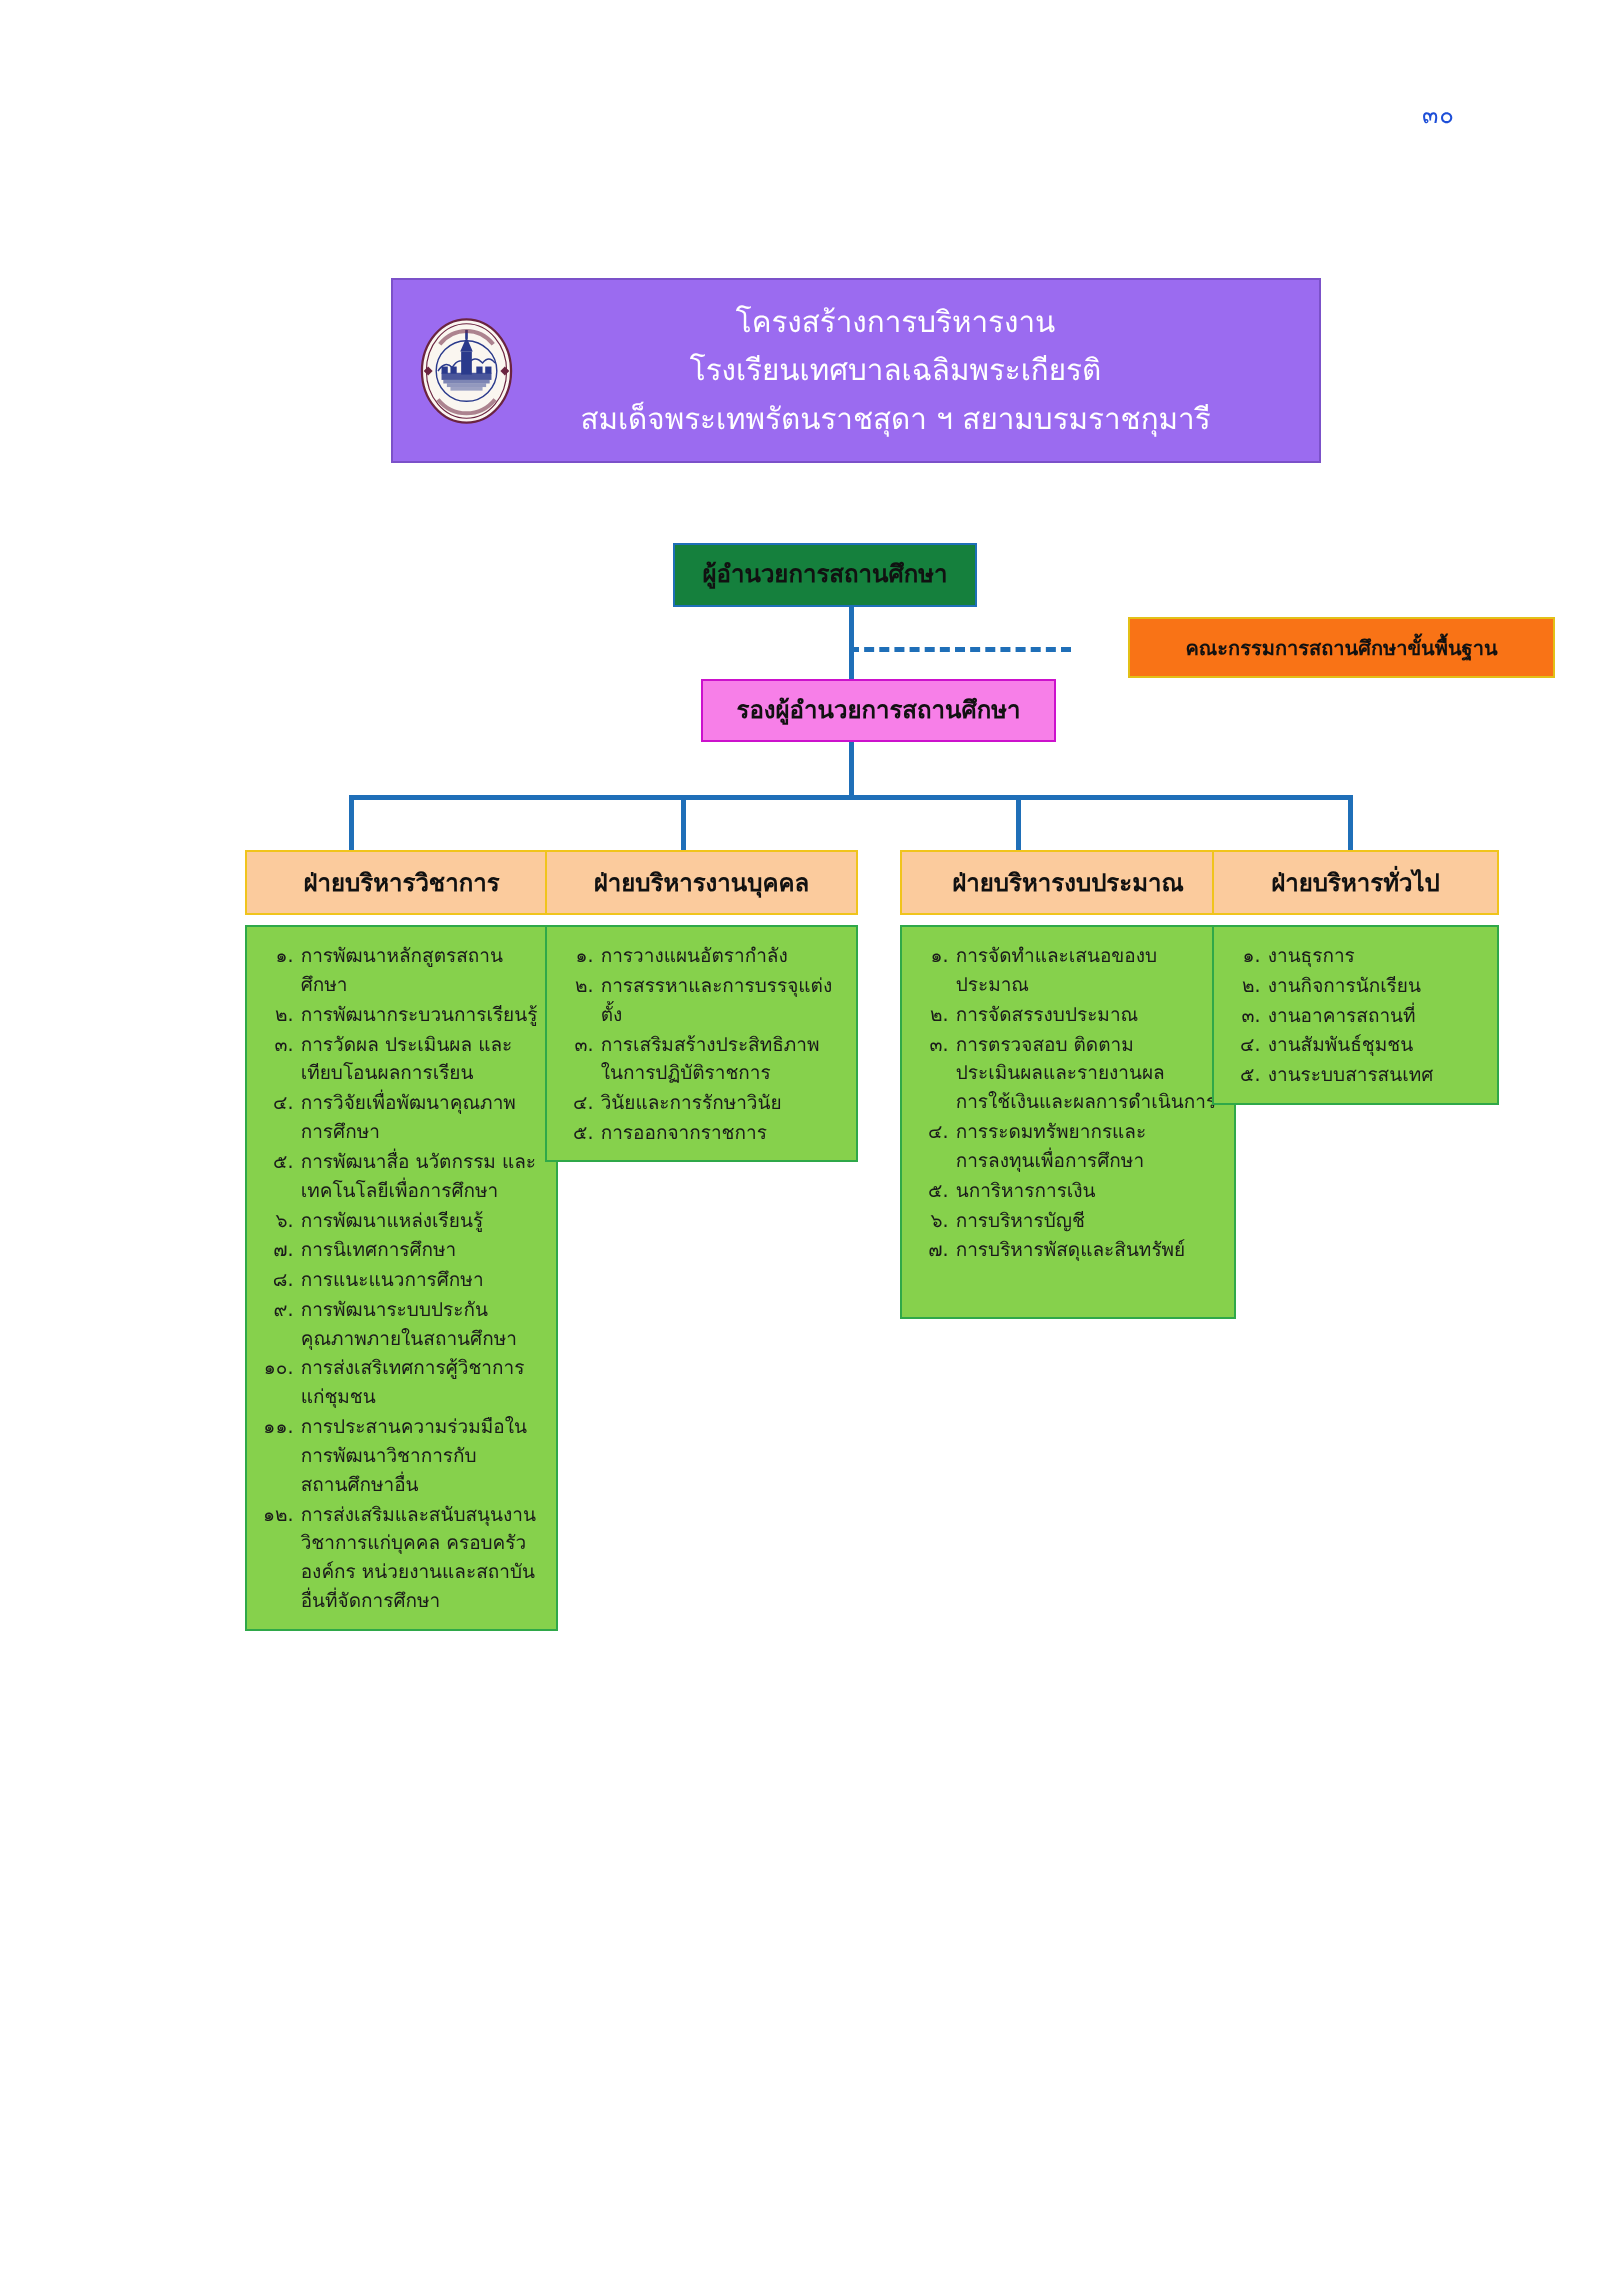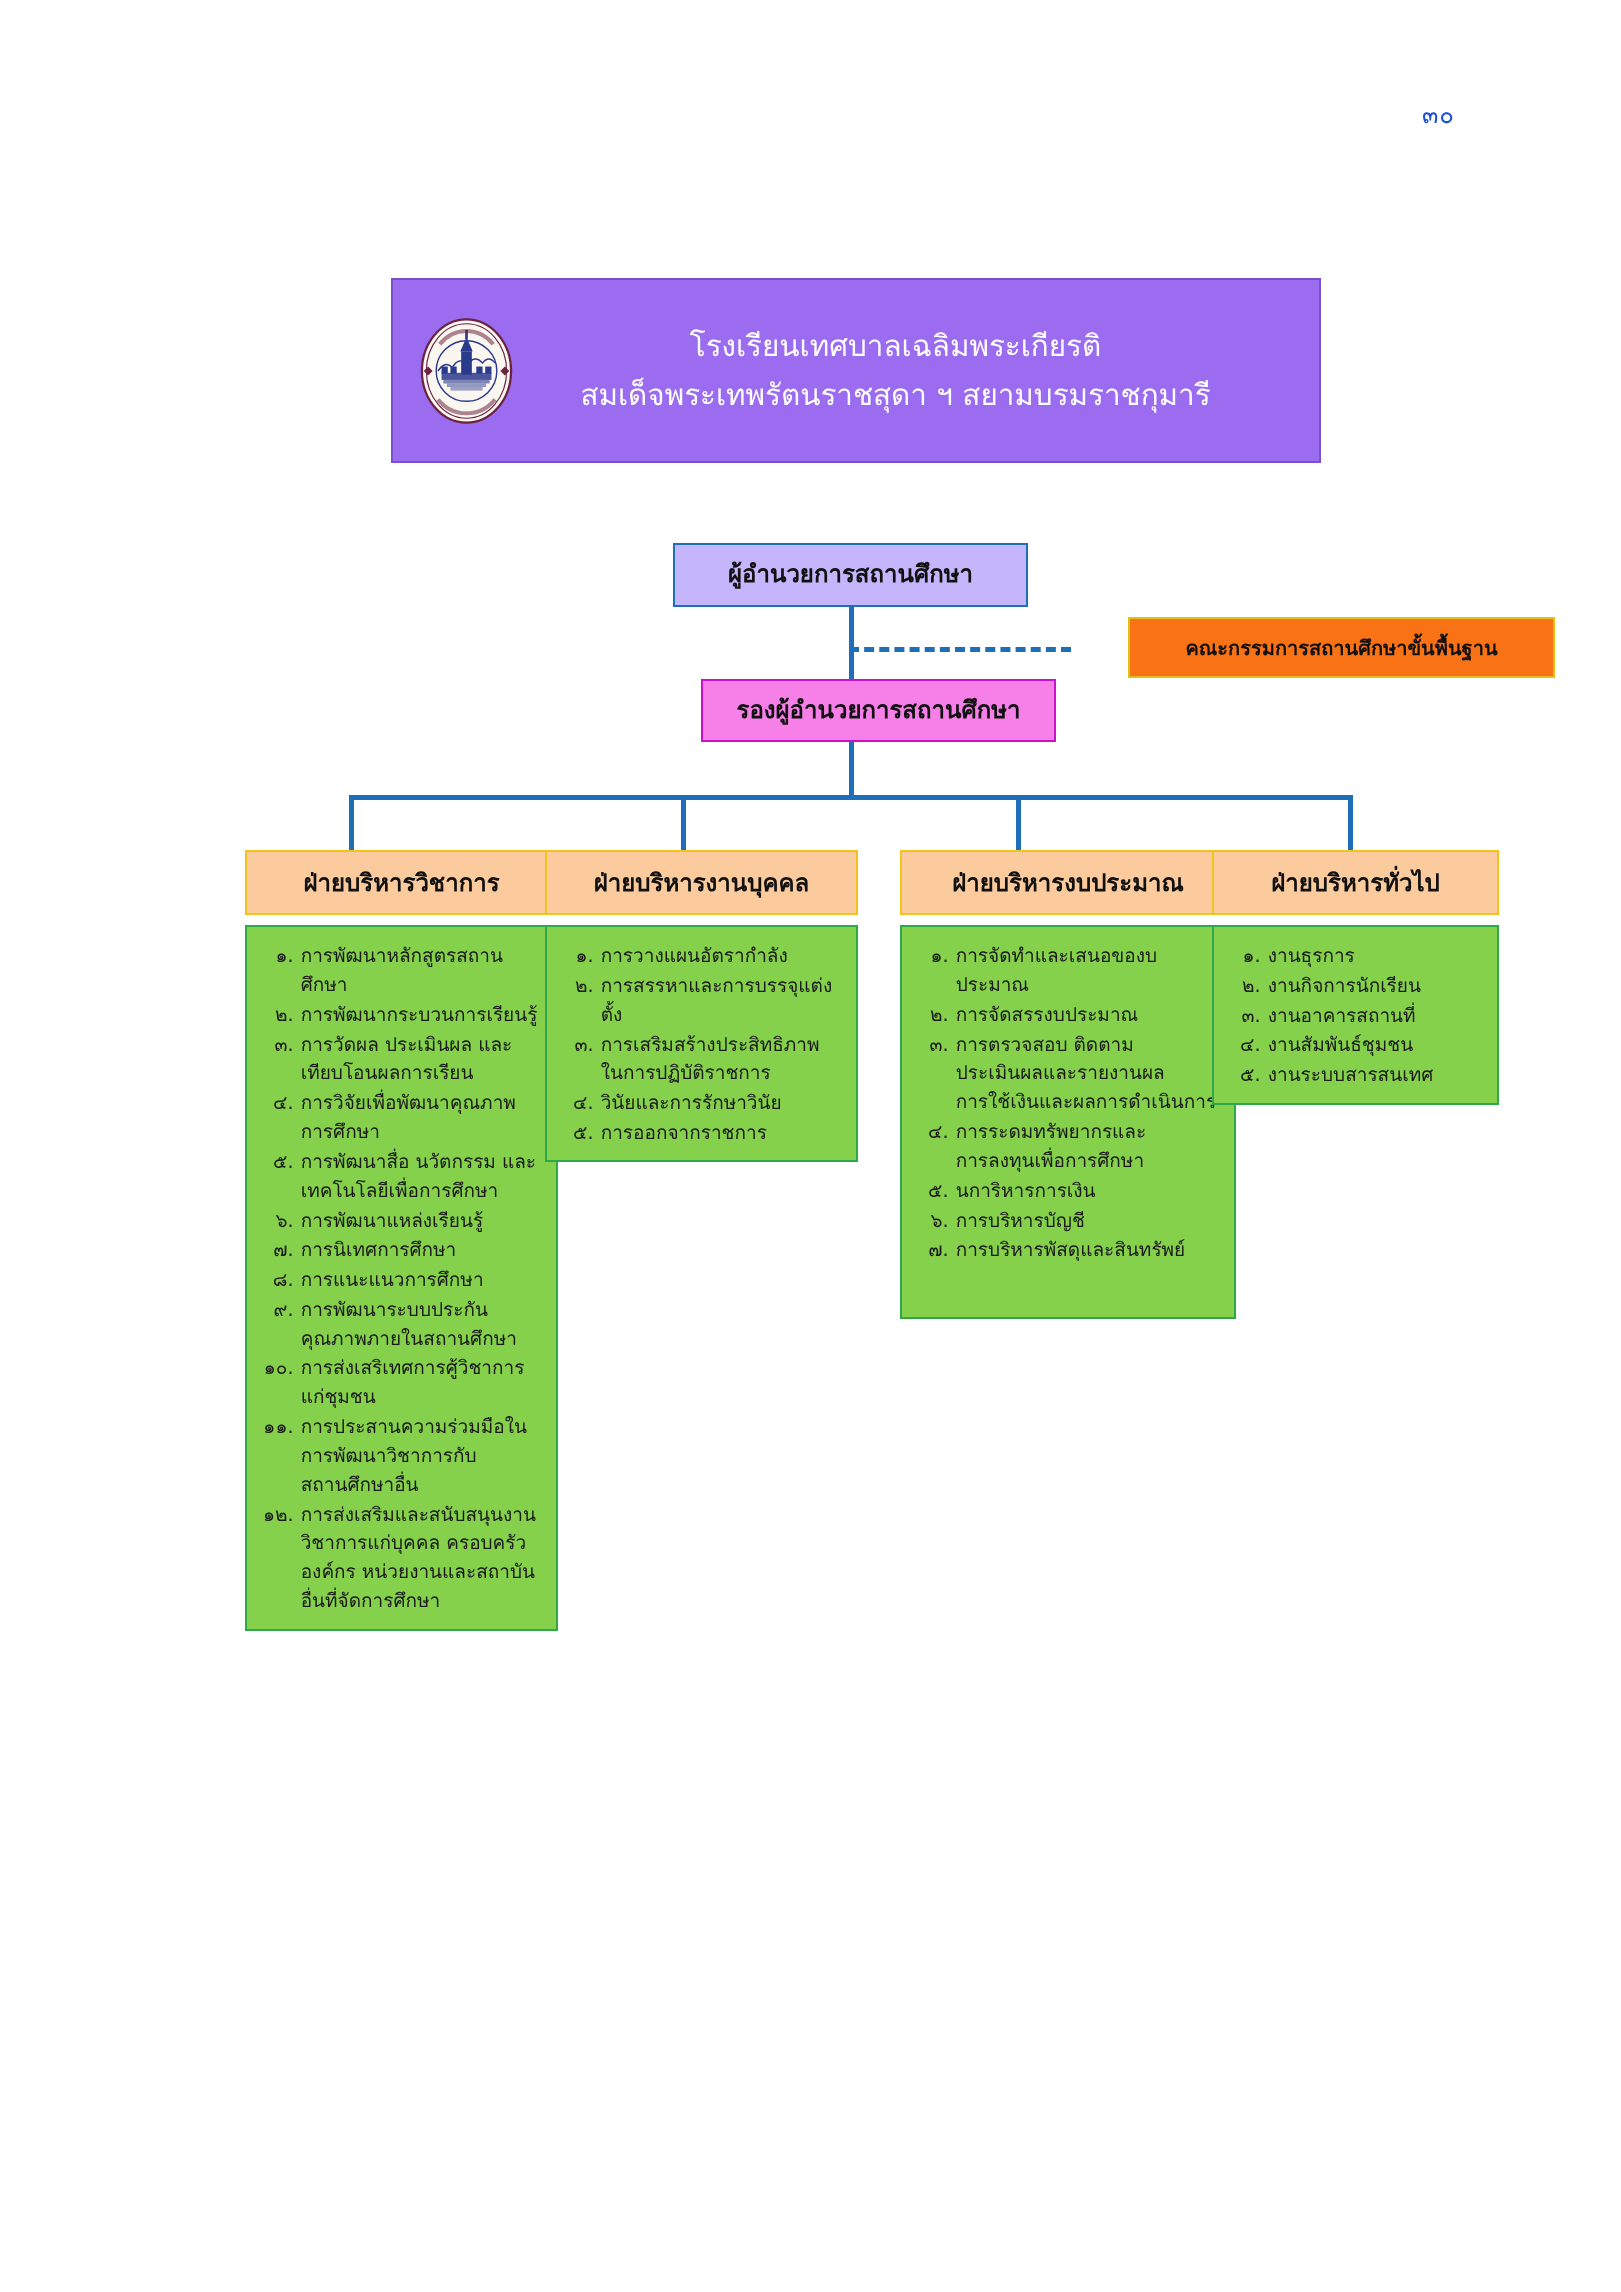--- a/index.html
+++ b/index.html
@@ -71,22 +71,22 @@
     align-items: center;
     justify-content: center;
     text-align: center;
     color: #111111;
     font-weight: 700;
     line-height: 1.3;
   }
 
   .node-director {
     left: 673px;  top: 543px;
-    width: 355px; height: 64px;
-    background: #c4b5fd;
+    width: 304px; height: 64px;
+    background: #15803d;
     border: 2.7px solid #1F6FB8;
     font-size: 24px;
   }
   .node-deputy {
     left: 673px;  top: 679px;
     width: 355px; height: 63px;
     background: #F77FE8;
     border: 2.7px solid #CC11CC;
     font-size: 24px;
     margin-left: 28px;
@@ -187,20 +187,21 @@
       <rect x="24" y="55" width="7" height="8" fill="#2a3a8c"></rect>
       <rect x="34" y="55" width="7" height="8" fill="#2a3a8c"></rect>
       <rect x="63" y="55" width="7" height="8" fill="#2a3a8c"></rect>
       <rect x="73" y="55" width="7" height="8" fill="#2a3a8c"></rect>
       <path d="M4 60 l5 -5 l5 5 l-5 5 z" fill="#6b2440"></path>
       <path d="M90 60 l5 -5 l5 5 l-5 5 z" fill="#6b2440"></path>
       <path d="M22 30 a40 44 0 0 1 60 0" fill="none" stroke="#6b2440" stroke-width="4.5" opacity="0.55"></path>
       <path d="M20 92 a42 44 0 0 0 64 0" fill="none" stroke="#6b2440" stroke-width="4.5" opacity="0.55"></path>
     </svg>
     <div class="banner-text">
+      <span class="ln">โครงสร้างการบริหารงาน</span>
       <span class="ln">โรงเรียนเทศบาลเฉลิมพระเกียรติ</span>
       <span class="ln">สมเด็จพระเทพรัตนราชสุดา ฯ สยามบรมราชกุมารี</span>
     </div>
   </div>
 
   <div class="node node-director">ผู้อำนวยการสถานศึกษา</div>
 
   <div class="line v-line" style="left:849px; top:607px; height:73px;"></div>
 
   <div class="dashed-conn" style="left:849px; top:647px; width:222px;"></div>

